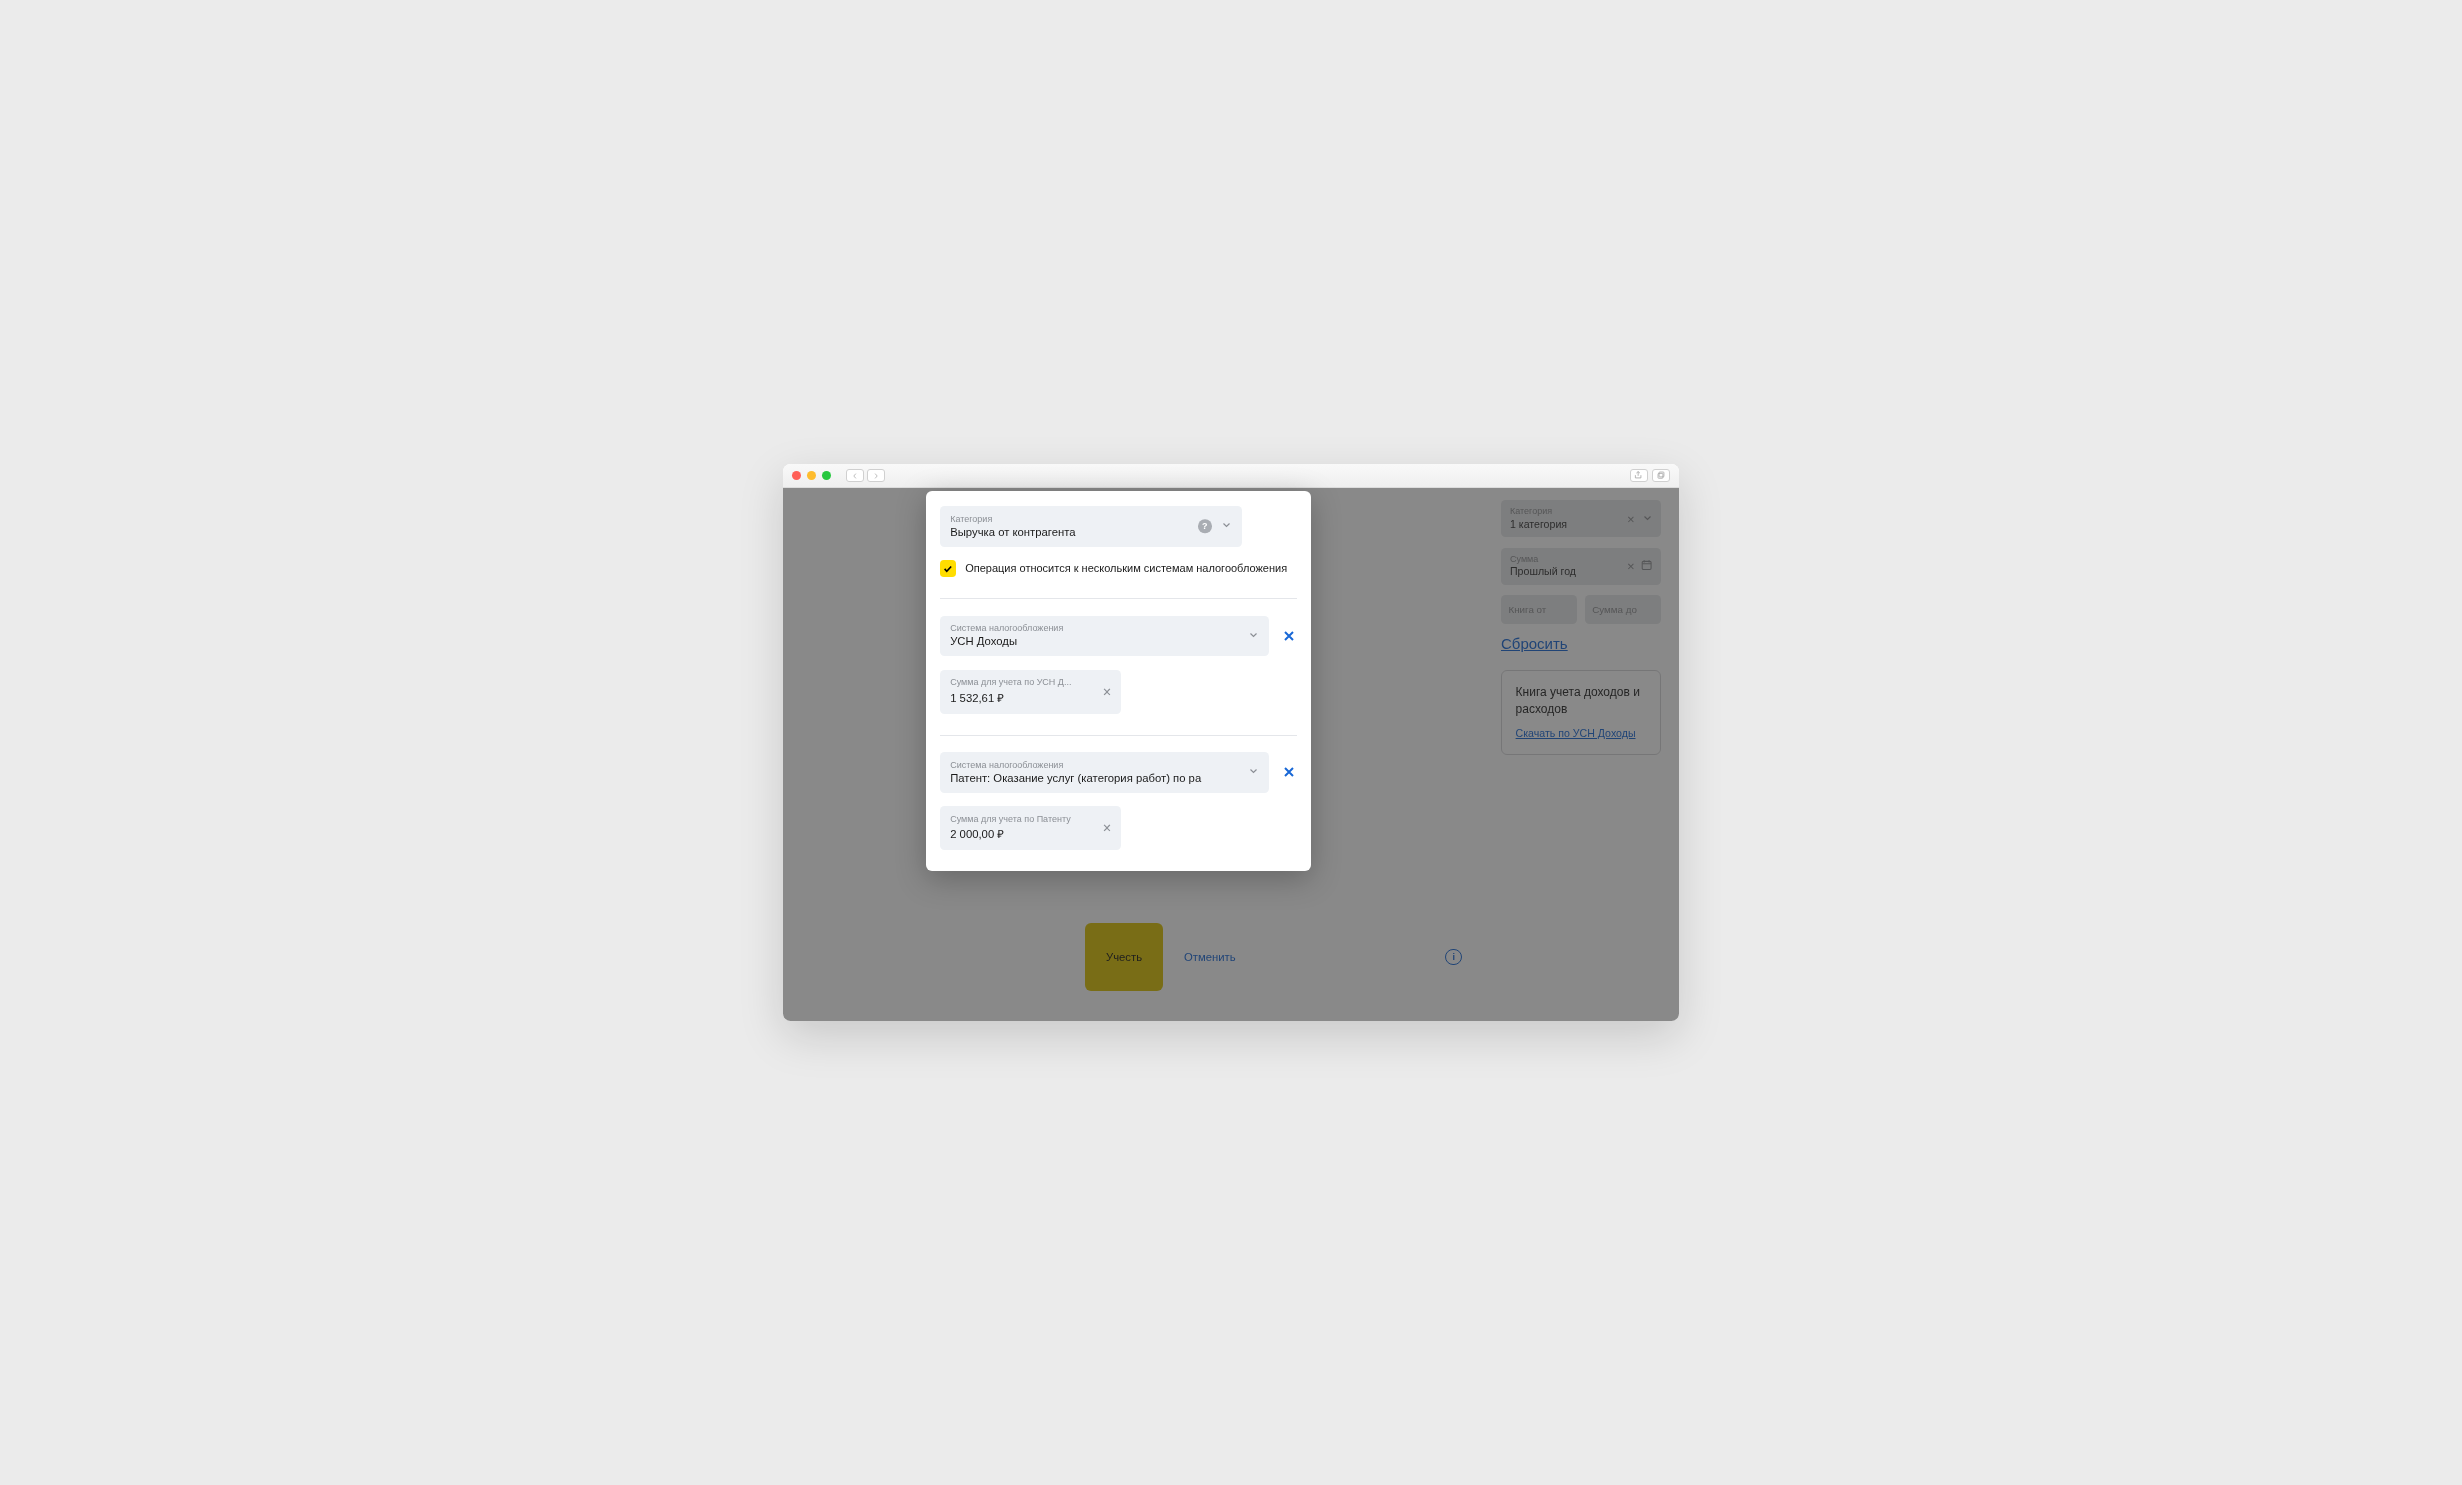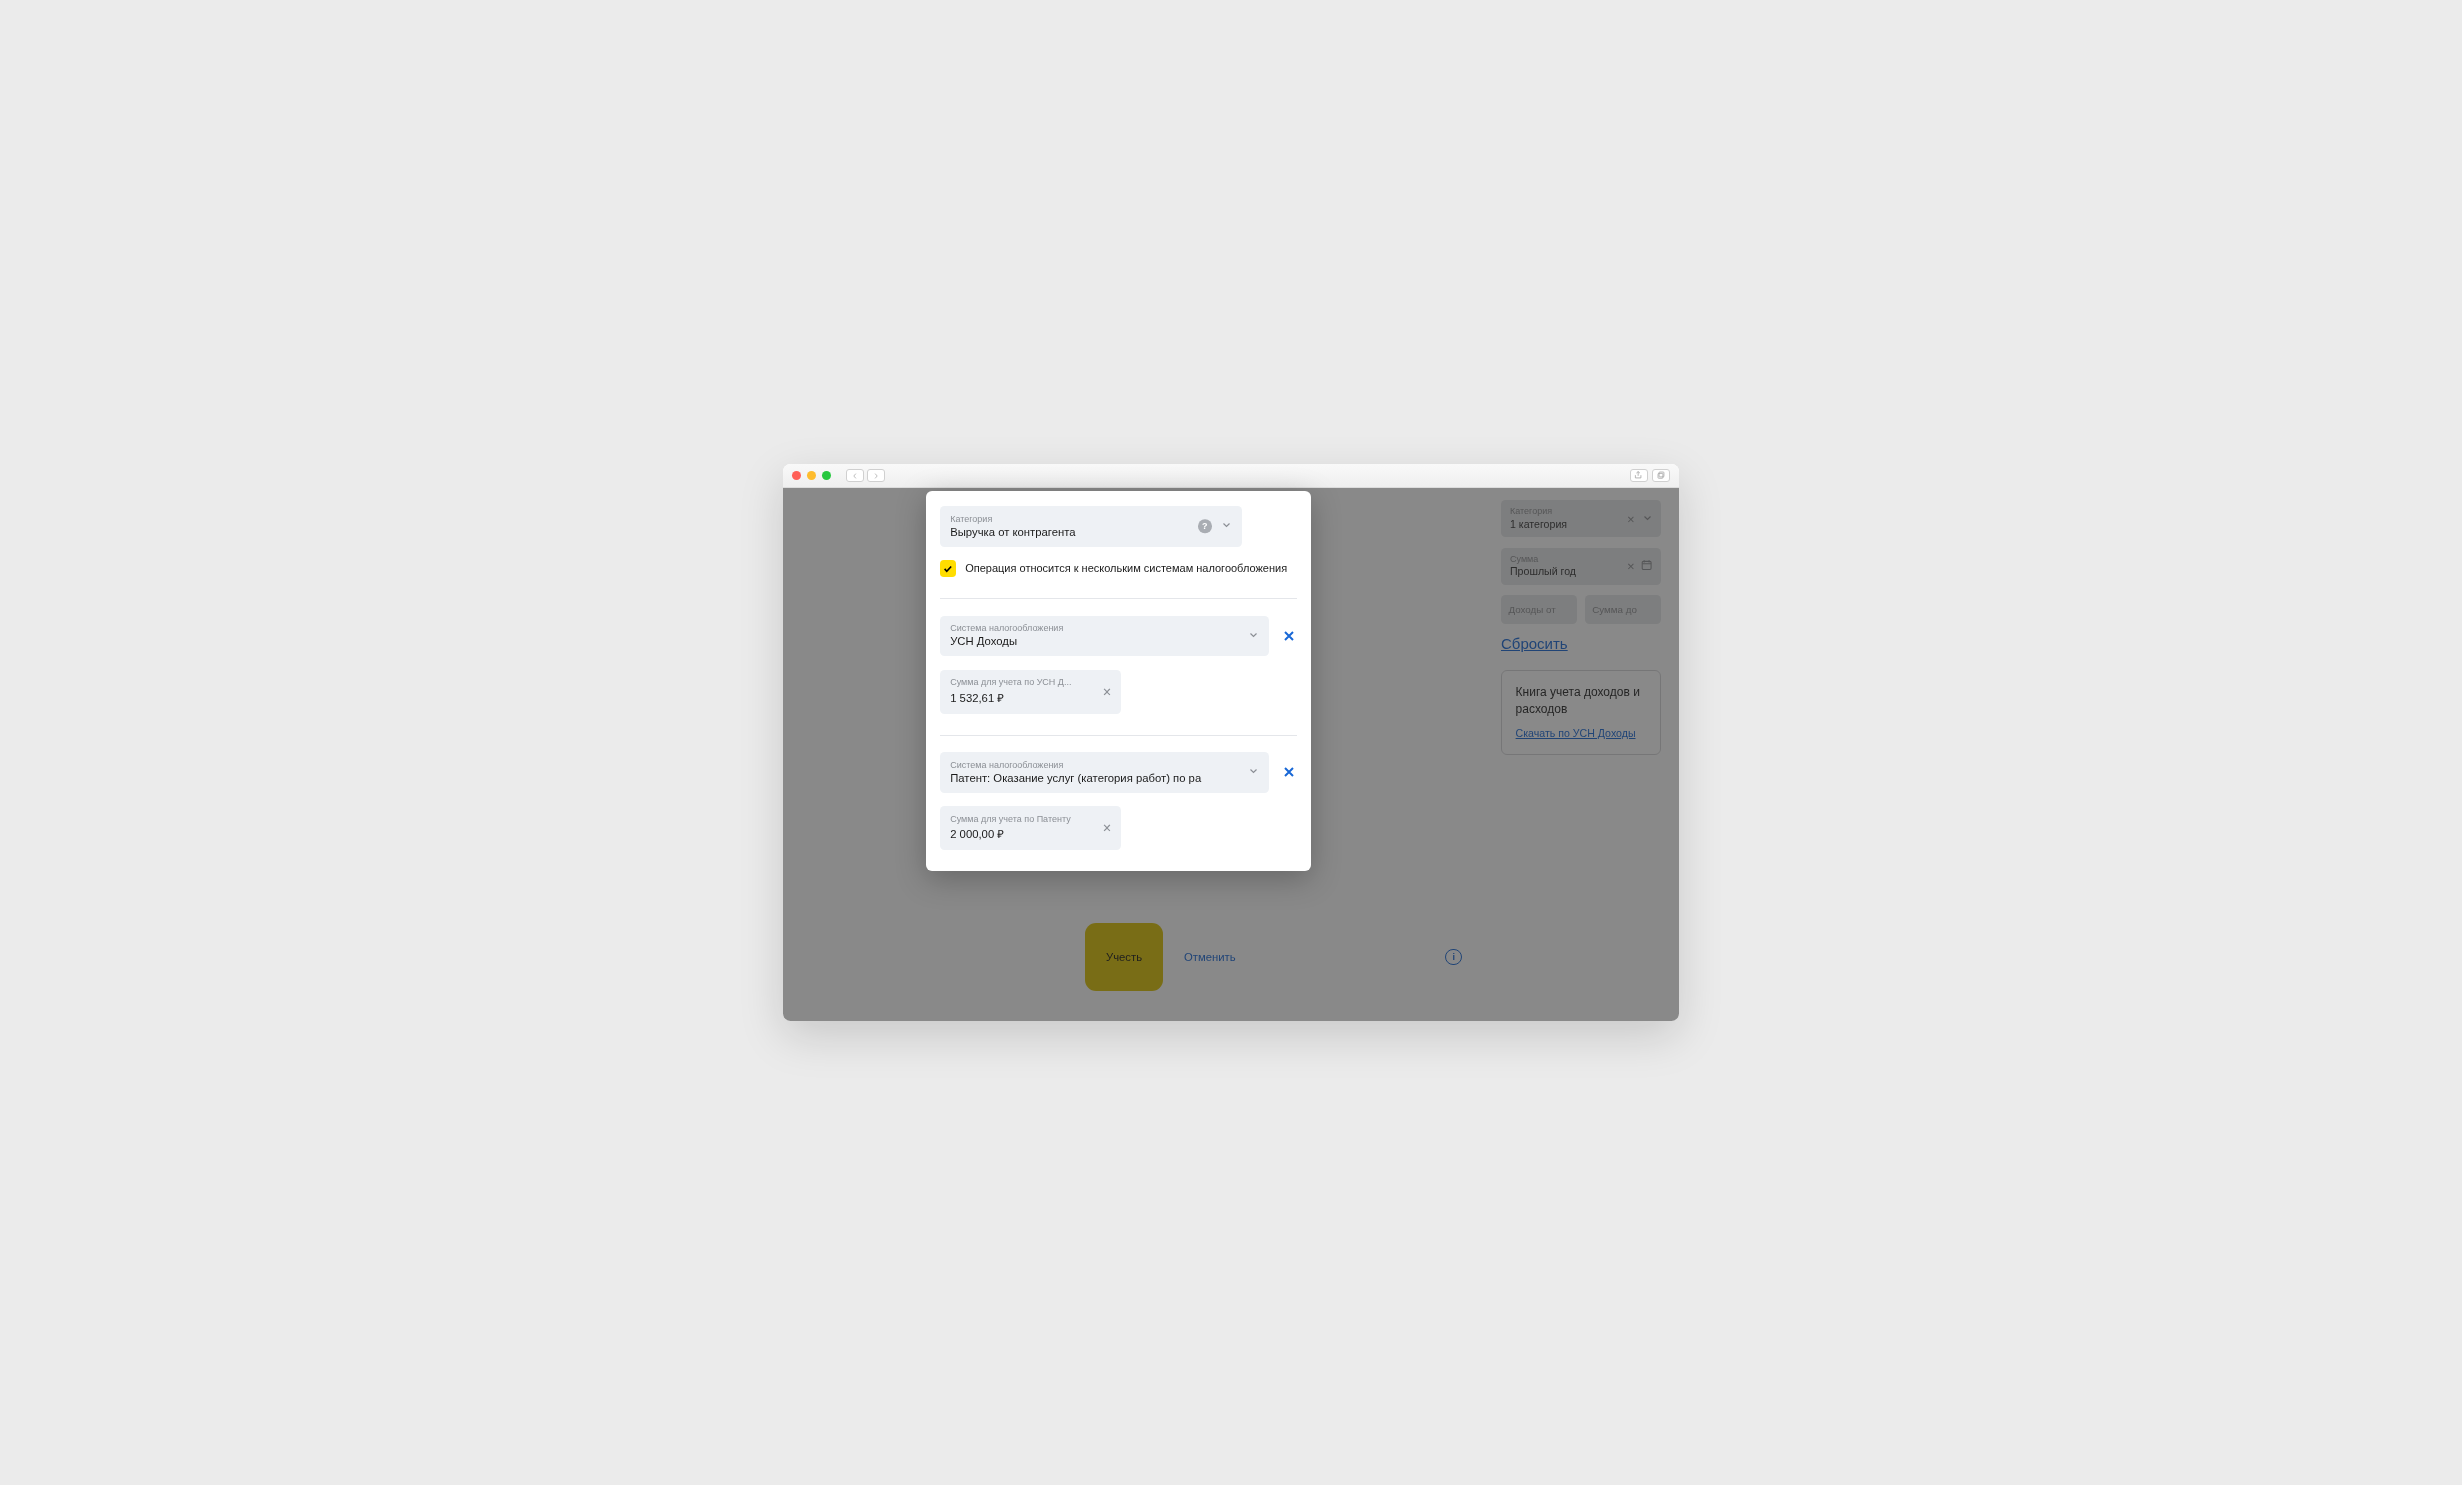--- a/index.html
+++ b/index.html
@@ -122,21 +122,21 @@
   .bottom-bar {
     position:absolute;
     left:151px; right:18px;
     bottom: 18px;
     display:flex; align-items:center; gap:21px;
   }
   .btn-primary {
     background:#dcc200;
     color:#121212;
     border:none;
-    border-radius:11px;
+    border-radius:6px;
     padding:28px 21px;
     font-size:11.3px;
   }
   .btn-link {
     background:none; border:none;
     color:#1867d6; font-size:11.3px;
   }
   .info-icon {
     margin-left:auto;
     width:16.6px;height:16.6px;border:1.5px solid #1867d6;border-radius:50%;
@@ -268,21 +268,21 @@
             <span class="cal">
               <svg viewBox="0 0 14 14" width="11.3" height="11.3">
                   <rect x="1.5" y="2.5" width="11" height="10" rx="1.5" fill="none" stroke="currentColor" stroke-width="1.3"></rect>
                   <line x1="1.5" y1="5.5" x2="12.5" y2="5.5" stroke="currentColor" stroke-width="1.3"></line>
                   <line x1="4" y1="1" x2="4" y2="4" stroke="currentColor" stroke-width="1.3"></line>
                   <line x1="10" y1="1" x2="10" y2="4" stroke="currentColor" stroke-width="1.3"></line>
                 </svg>
             </span>
           </div>
           <div class="filter-row">
-            <div class="filter-half">Доходы от</div>
+            <div class="filter-half">Книга от</div>
             <div class="filter-half">Сумма до</div>
           </div>
           <a class="reset-link">Сбросить</a>
           <div class="kudir-card">
             <div class="kudir-title">Книга учета доходов и расходов</div>
             <a class="kudir-link">Скачать по УСН Доходы</a>
           </div>
         </div>
         <div class="bottom-bar">
           <button class="btn-primary">Учесть</button>

